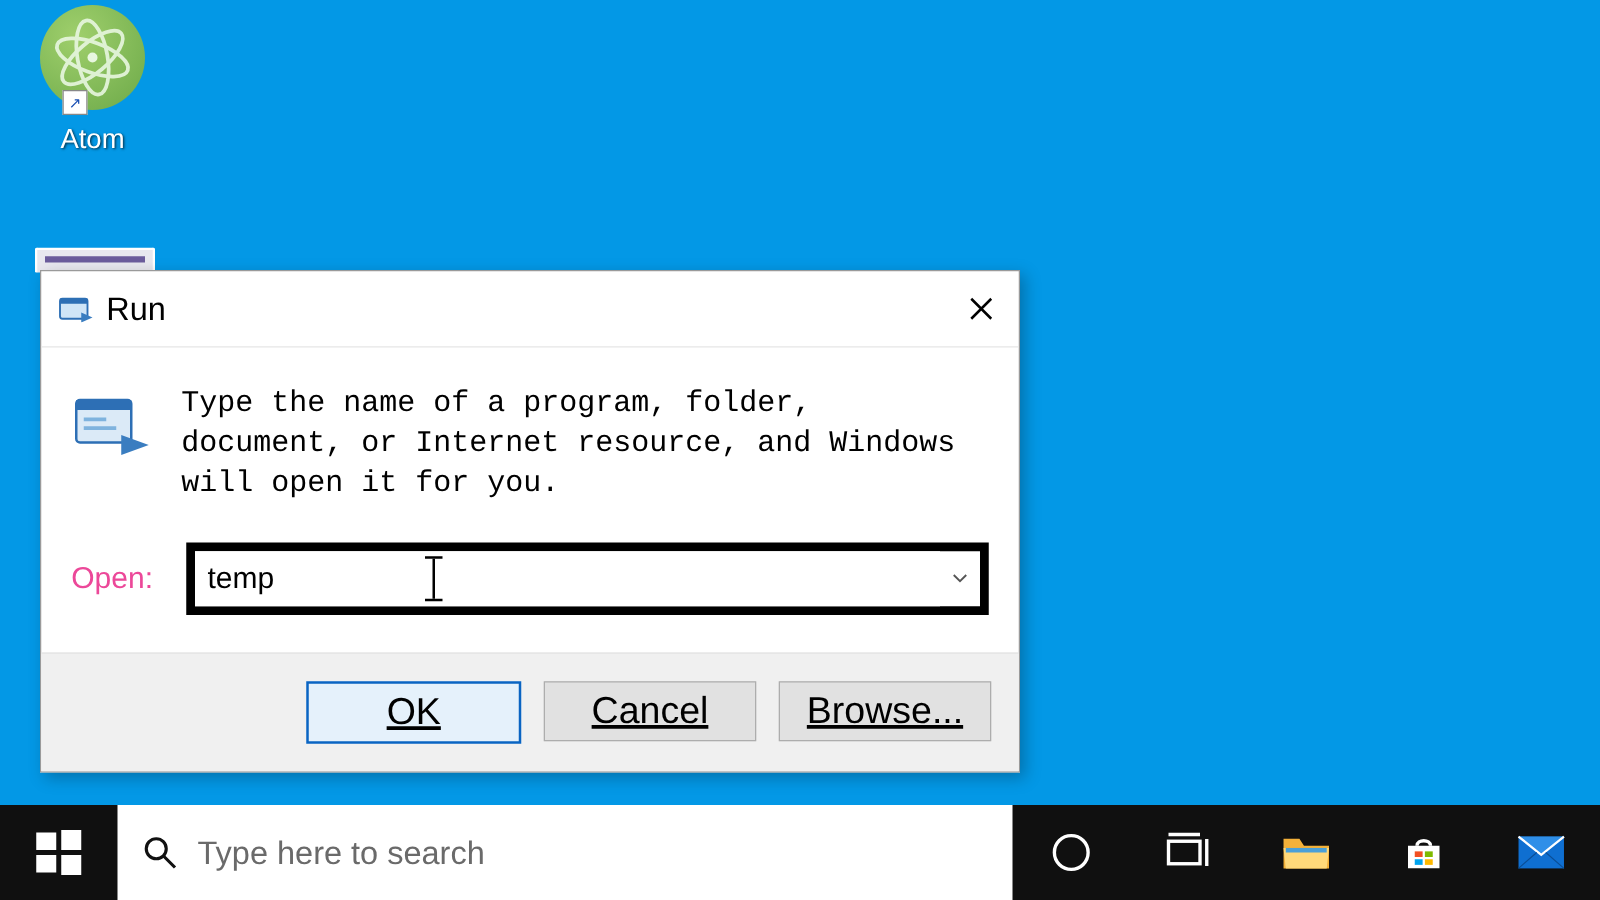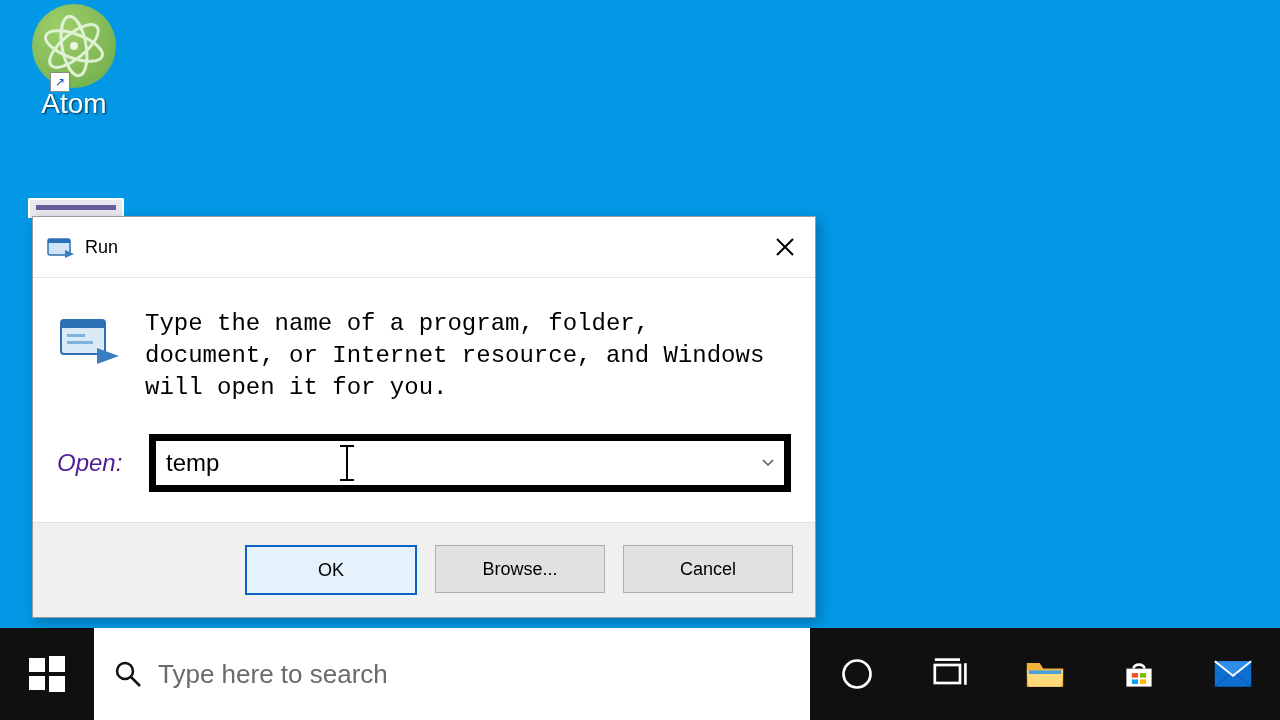--- a/index.html
+++ b/index.html
@@ -37,22 +37,23 @@
     width: 18px;
     height: 18px;
     background: #fff;
     border: 1px solid #888;
     font-size: 12px;
     line-height: 18px;
     text-align: center;
     color: #1a4fb3;
   }
   .icon-label {
+    margin-top: 10px;
     color: #fff;
-    font-size: 28px;
+    font-size: 22px;
     text-shadow: 1px 1px 2px rgba(0,0,0,.7);
   }
 
   
   .hidden-icon {
     position: absolute;
     left: 28px;
     top: 198px;
     width: 92px;
     height: 18px;
@@ -86,21 +87,21 @@
     align-items: center;
     border-bottom: 1px solid #e6e6e6;
   }
   .titlebar .run-glyph {
     margin-left: 14px;
     width: 28px;
     height: 22px;
   }
   .titlebar .title-text {
     margin-left: 10px;
-    font-size: 18px;
+    font-size: 26px;
     color: #000;
   }
   .titlebar .close {
     margin-left: auto;
     width: 60px;
     height: 60px;
     display: flex;
     align-items: center;
     justify-content: center;
     font-size: 28px;
@@ -126,22 +127,21 @@
   }
 
   .open-row {
     display: flex;
     align-items: center;
     padding: 20px 24px 30px 24px;
   }
   .open-label {
     width: 92px;
     font-size: 24px;
-    color: #4c1d95;
-    font-style: italic;
+    color: #ec4899;
   }
   .combo {
     flex: 1;
     height: 44px;
     border: 7px solid #000000;
     display: flex;
     align-items: stretch;
     background: #fff;
   }
   .combo input {
@@ -168,25 +168,26 @@
     padding: 22px 22px;
     display: flex;
     justify-content: flex-end;
     gap: 18px;
   }
   .btn {
     width: 168px;
     height: 46px;
     background: #e1e1e1;
     border: 1px solid #adadad;
-    font-size: 18px;
+    font-size: 30px;
     color: #000;
     display: flex;
     align-items: center;
     justify-content: center;
+    text-decoration: underline;
   }
   .btn.primary {
     background: #e5f1fb;
     border: 2px solid #0a64c2;
   }
 
   
   .text-cursor {
     position: absolute;
     width: 2px;
@@ -205,21 +206,21 @@
   }
   .text-cursor::before { top:-2px; }
   .text-cursor::after { bottom:-2px; }
 
   
   .taskbar {
     position: absolute;
     left: 0;
     bottom: 0;
     width: 100%;
-    height: 92px;
+    height: 76px;
     background: #101010;
     display: flex;
     align-items: stretch;
   }
   .start {
     width: 96px;
     display:flex;
     align-items:center;
     justify-content:center;
   }
@@ -309,22 +310,22 @@
         <svg viewBox="0 0 12 8" width="12" height="8">
           <path d="M1 1 L6 6 L11 1" stroke="#555" stroke-width="1.5" fill="none"></path>
         </svg>
       </div>
       <div class="text-cursor" style="left:190px; top:6px;"></div>
     </div>
   </div>
 
   <div class="button-row">
     <div class="btn primary">OK</div>
+    <div class="btn">Cancel</div>
     <div class="btn">Browse...</div>
-    <div class="btn">Cancel</div>
   </div>
 </div>
 
 <div class="taskbar">
   <div class="start">
     <svg viewBox="0 0 40 40" width="40" height="40">
       <rect x="2" y="4" width="16" height="14" fill="#fff"></rect>
       <rect x="22" y="2" width="16" height="16" fill="#fff"></rect>
       <rect x="2" y="22" width="16" height="14" fill="#fff"></rect>
       <rect x="22" y="22" width="16" height="16" fill="#fff"></rect>

